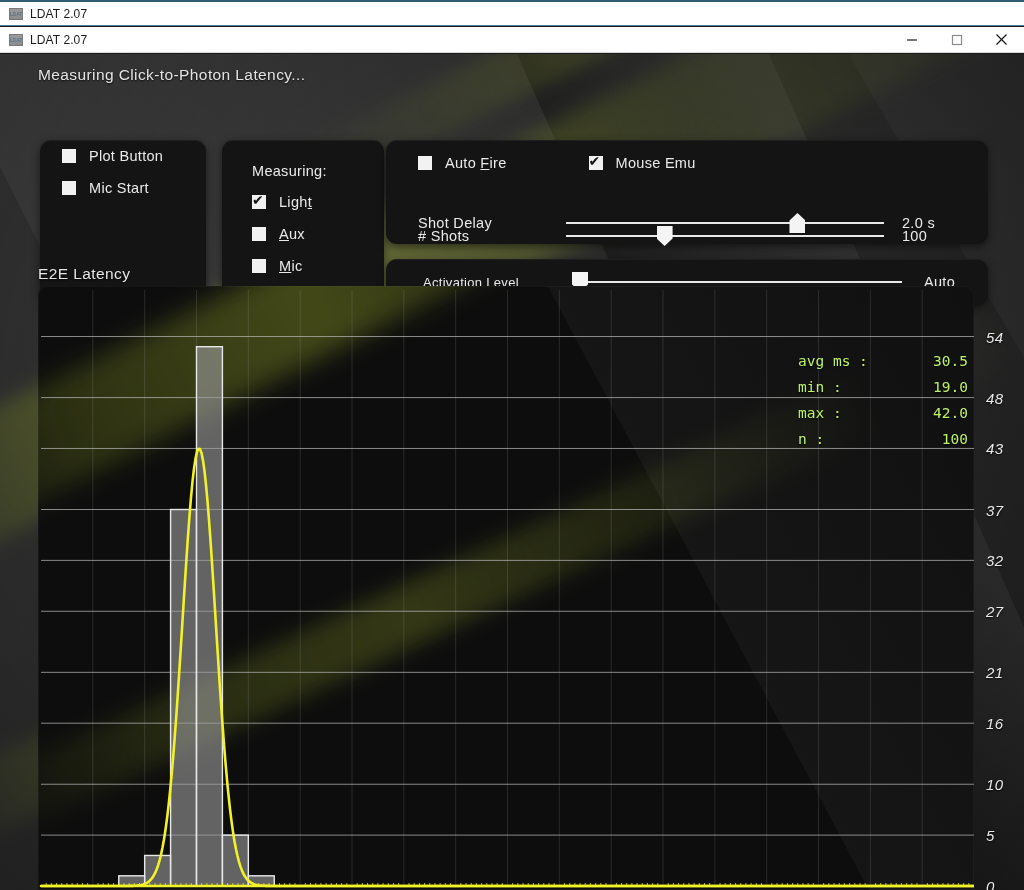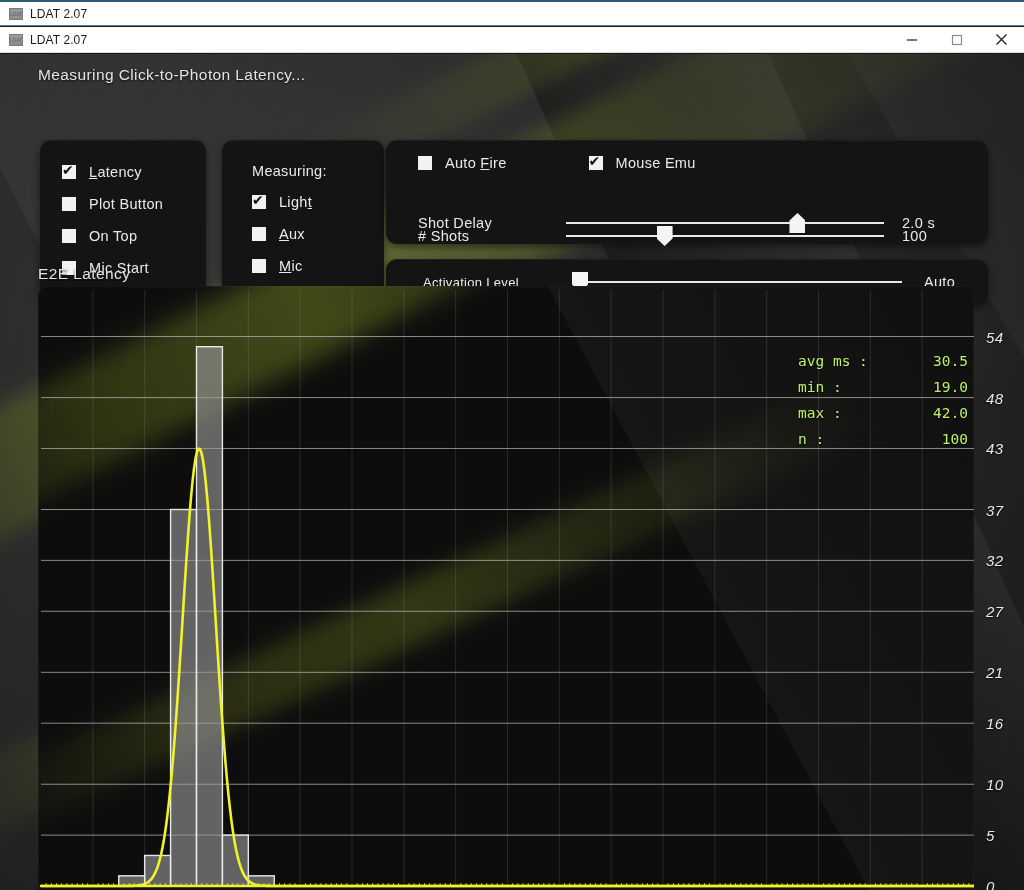--- a/index.html
+++ b/index.html
@@ -277,31 +277,23 @@
     <div class="wall-stripe" id="wall-s2"></div>
     <div class="wall-stripe" id="wall-s3"></div>
     <div class="wall-stripe" id="wall-glow1"></div>
     <div class="wall-stripe" id="wall-glow2"></div>
     <div class="wall-stripe" id="wall-glow3"></div>
     <div id="wall-vig"></div>
 
     <div id="status-headline">Measuring  Click-to-Photon  Latency...</div>
 
     <div class="panel" id="panel-options">
-      <div class="opt-row" style="margin-top:16px;">
-        <span class="cbox checked"></span>
-        <span><span class="ul">L</span>atency</span>
-      </div>
       <div class="opt-row">
         <span class="cbox"></span>
         <span>Plot Button</span>
-      </div>
-      <div class="opt-row">
-        <span class="cbox"></span>
-        <span>On Top</span>
       </div>
       <div class="opt-row">
         <span class="cbox"></span>
         <span>Mic Start</span>
       </div>
     </div>
 
     <div class="panel" id="panel-measuring">
       <div id="measuring-caption" style="margin-top:16px;">Measuring:</div>
       <div class="opt-row">

